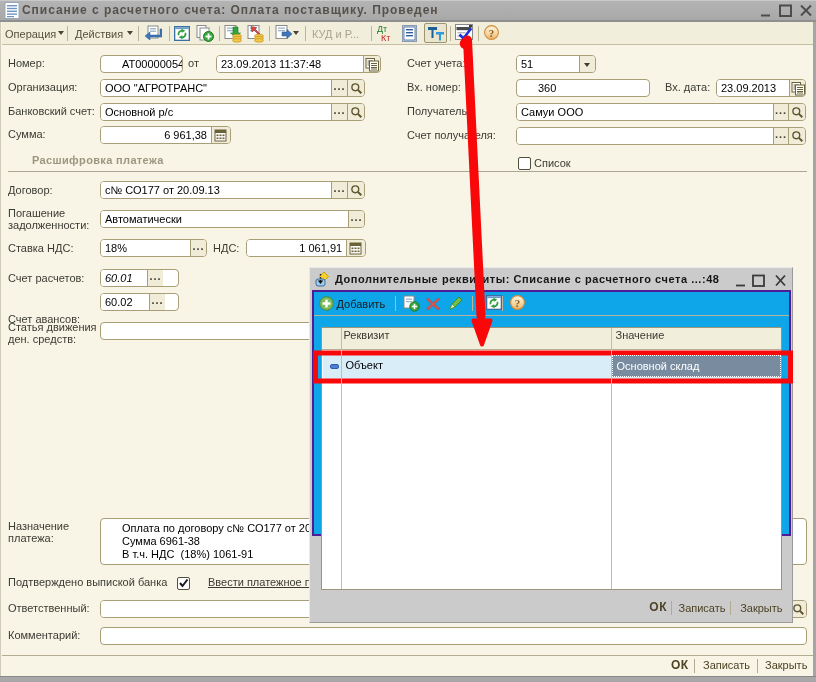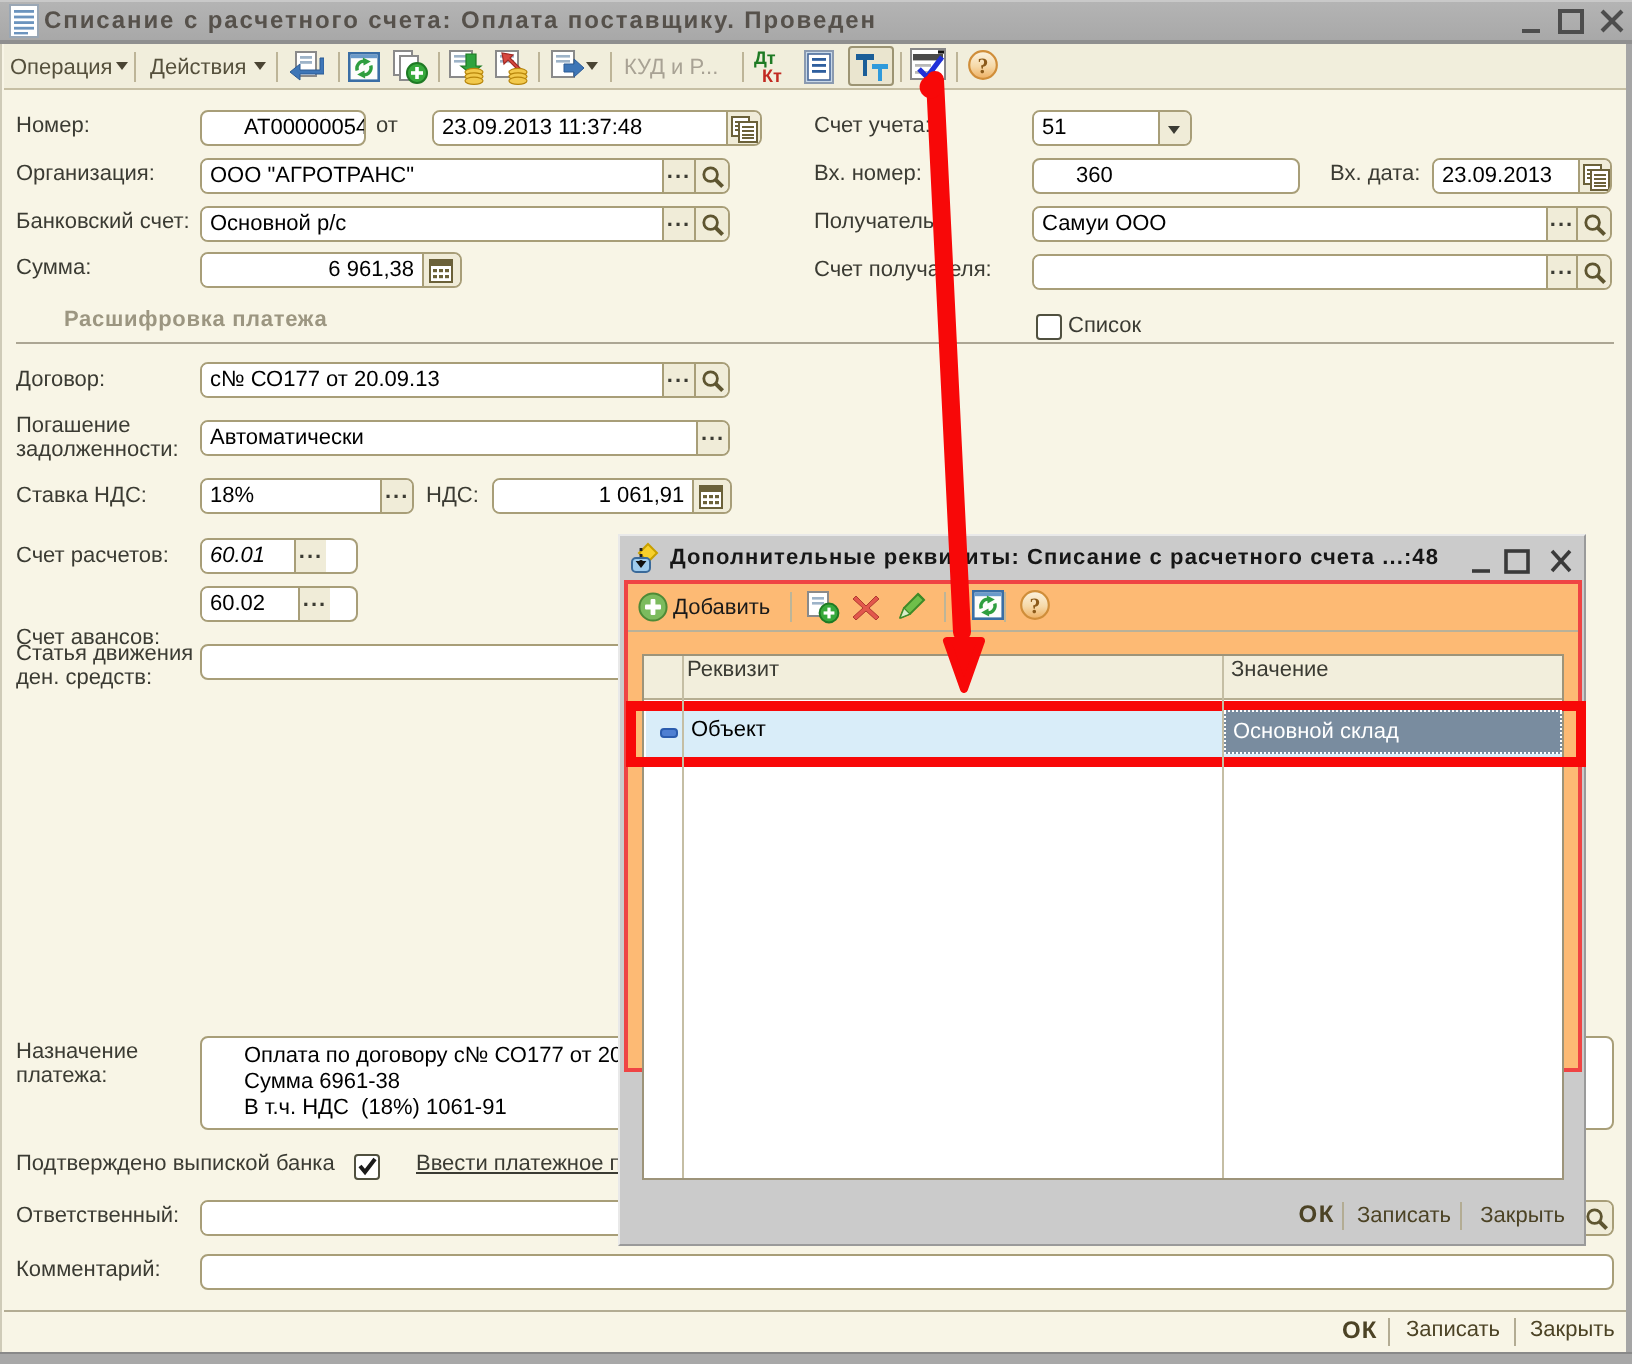--- a/index.html
+++ b/index.html
@@ -25,21 +25,21 @@
 .dots { color:#3B3B33; font-weight:bold; letter-spacing:1px; line-height:13px; text-align:center; display:block; }
 .num { text-align:right; }
 .cb { position:absolute; width:13px; height:13px; background:#fff; border:1px solid #50503F; border-radius:2px; }
 
 .botline { position:absolute; left:2px; top:655px; width:811px; height:1px; background:#B3AC93; }
 .bbt { position:absolute; color:#4C4325; top:659px; }
 .bsep { position:absolute; width:1px; height:14px; background:#B3AC93; top:659px; }
 
 #dlg { left:309px; top:267px; width:484px; height:356px; background:#CBCBCB; border:1px solid #E9E9E9; border-right:1px solid #9a9a9a; border-bottom:1px solid #9a9a9a; }
 #dlgtitle { position:absolute; left:0; top:0; width:100%; height:22px; }
-#dlgcontent { position:absolute; left:1.5px; top:22px; width:479px; height:246px; border:2px solid #ef4444; background:#fdba74; }
+#dlgcontent { position:absolute; left:1.5px; top:22px; width:479px; height:246px; border:2px solid #4c1d95; background:#0ea5e9; }
 #dlgtb { position:absolute; left:0; top:0; width:100%; height:24px; border-bottom:1px solid #B9B199; }
 #dlgtable { position:absolute; left:7px; top:35px; width:461px; height:263px; background:#fff; border:1px solid #9D947A; }
 #dlghead { position:absolute; left:0; top:0; width:100%; height:22px; background:#F2EEDC; border-bottom:1px solid #B6AE92; }
 .vline { position:absolute; top:0; width:1px; height:261px; background:#C5BEA4; }
 </style>
 </head>
 <body>
 
 <div class="abs" id="titlebar"></div>
 <div class="abs" id="titleline"></div>
@@ -118,21 +118,21 @@
 <svg class="abs" style="left:275px;top:25px" width="17" height="17" viewBox="0 0 17 17">
     <rect x="1" y="0.5" width="11" height="13" fill="#fff" stroke="#8a8a8a"></rect>
     <rect x="3" y="2.5" width="7" height="1.3" fill="#9db3c8"></rect>
     <rect x="3" y="5" width="7" height="1.3" fill="#9db3c8"></rect>
     <path d="M7 7 L12 7 L12 4.5 L17 9 L12 13.5 L12 11 L7 11 Z" fill="#3E76B7" stroke="#2a5a94" stroke-width="0.5"></path>
   </svg>
 <div class="marr" style="left:293px;"></div>
 <div class="tsep" style="left:305px;"></div>
 <div class="mtxt" style="left:312px;color:#A8A294;">КУД и Р...</div>
 <div class="tsep" style="left:371px;"></div>
-<div class="abs" style="left:377px;top:25px;font-size:9px;font-weight:bold;line-height:9px;"><span style="color:#1E7A24;">Дт</span><br><span style="color:#C22A22;margin-left:4px;text-align:center;">Кт</span></div>
+<div class="abs" style="left:377px;top:25px;font-size:9px;font-weight:normal;line-height:9px;"><span style="color:#1E7A24;">Дт</span><br><span style="color:#C22A22;margin-left:4px;text-align:center;">Кт</span></div>
 <svg class="abs" style="left:402px;top:25px" width="15" height="17" viewBox="0 0 15 17">
     <rect x="0.5" y="0.5" width="14" height="16" fill="#C8D8E8" stroke="#8a9ab0"></rect>
     <rect x="2" y="2" width="11" height="13" fill="#fff" stroke="#4a6a9a" stroke-width="0.8"></rect>
     <rect x="4" y="4" width="7" height="1.4" fill="#2E5E9E"></rect>
     <rect x="4" y="7" width="7" height="1.4" fill="#2E5E9E"></rect>
     <rect x="4" y="10" width="7" height="1.4" fill="#2E5E9E"></rect>
   </svg>
 <div class="abs" style="left:424px;top:23px;width:23px;height:20px;background:#EAE5CF;border:1px solid #9C9473;border-radius:2px;"></div>
 <svg class="abs" style="left:427px;top:25px" width="18" height="16" viewBox="0 0 18 16">
     <path d="M1 2 h9 v3 h-3.5 v8 h-2 V5 H1 Z" fill="#1B5E98"></path>

